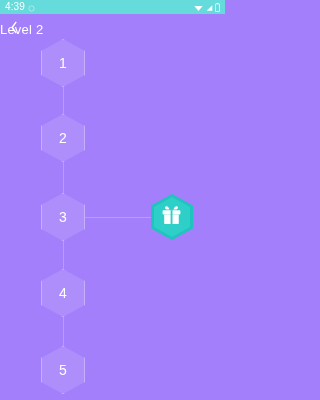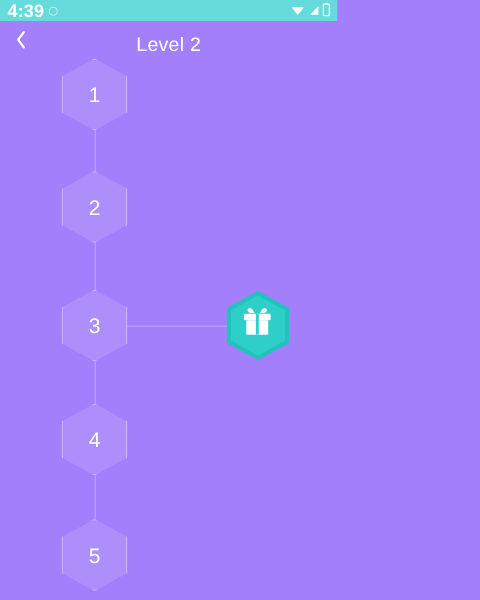--- a/index.html
+++ b/index.html
@@ -11,40 +11,40 @@
   }
 
   
   #status-bar{
     position:absolute; top:0; left:0; width:225px; height:14px;
     background:#66dbdb;
     display:flex; align-items:center;
     padding:0 5px;
   }
   #status-time{
-    font-size:12px; color:#ffffff; font-weight:bold;
+    font-size:10px; color:#ffffff; font-weight:normal;
     letter-spacing:.1px; line-height:1;
   }
   .sb-left{ display:flex; align-items:center; gap:3px; }
   .sb-right{ margin-left:auto; display:flex; align-items:center; gap:2.5px; }
   .sb-icon{ display:block; }
 
   
   #app-bar{
     position:absolute; top:14px; left:0; width:225px; height:30px;
     display:flex; align-items:center;
   }
   #back-button{
     width:28px; height:30px;
     display:flex; align-items:center; justify-content:center;
     cursor:pointer;
   }
   #app-title{
     position:absolute; left:0; width:225px;
-    text-align:center;
+    text-align:left;
     font-size:13px; color:#ffffff;
     letter-spacing:.2px;
   }
 
   
   #level-map{
     position:absolute; top:44px; left:0; width:225px; height:356px;
   }
 
   

